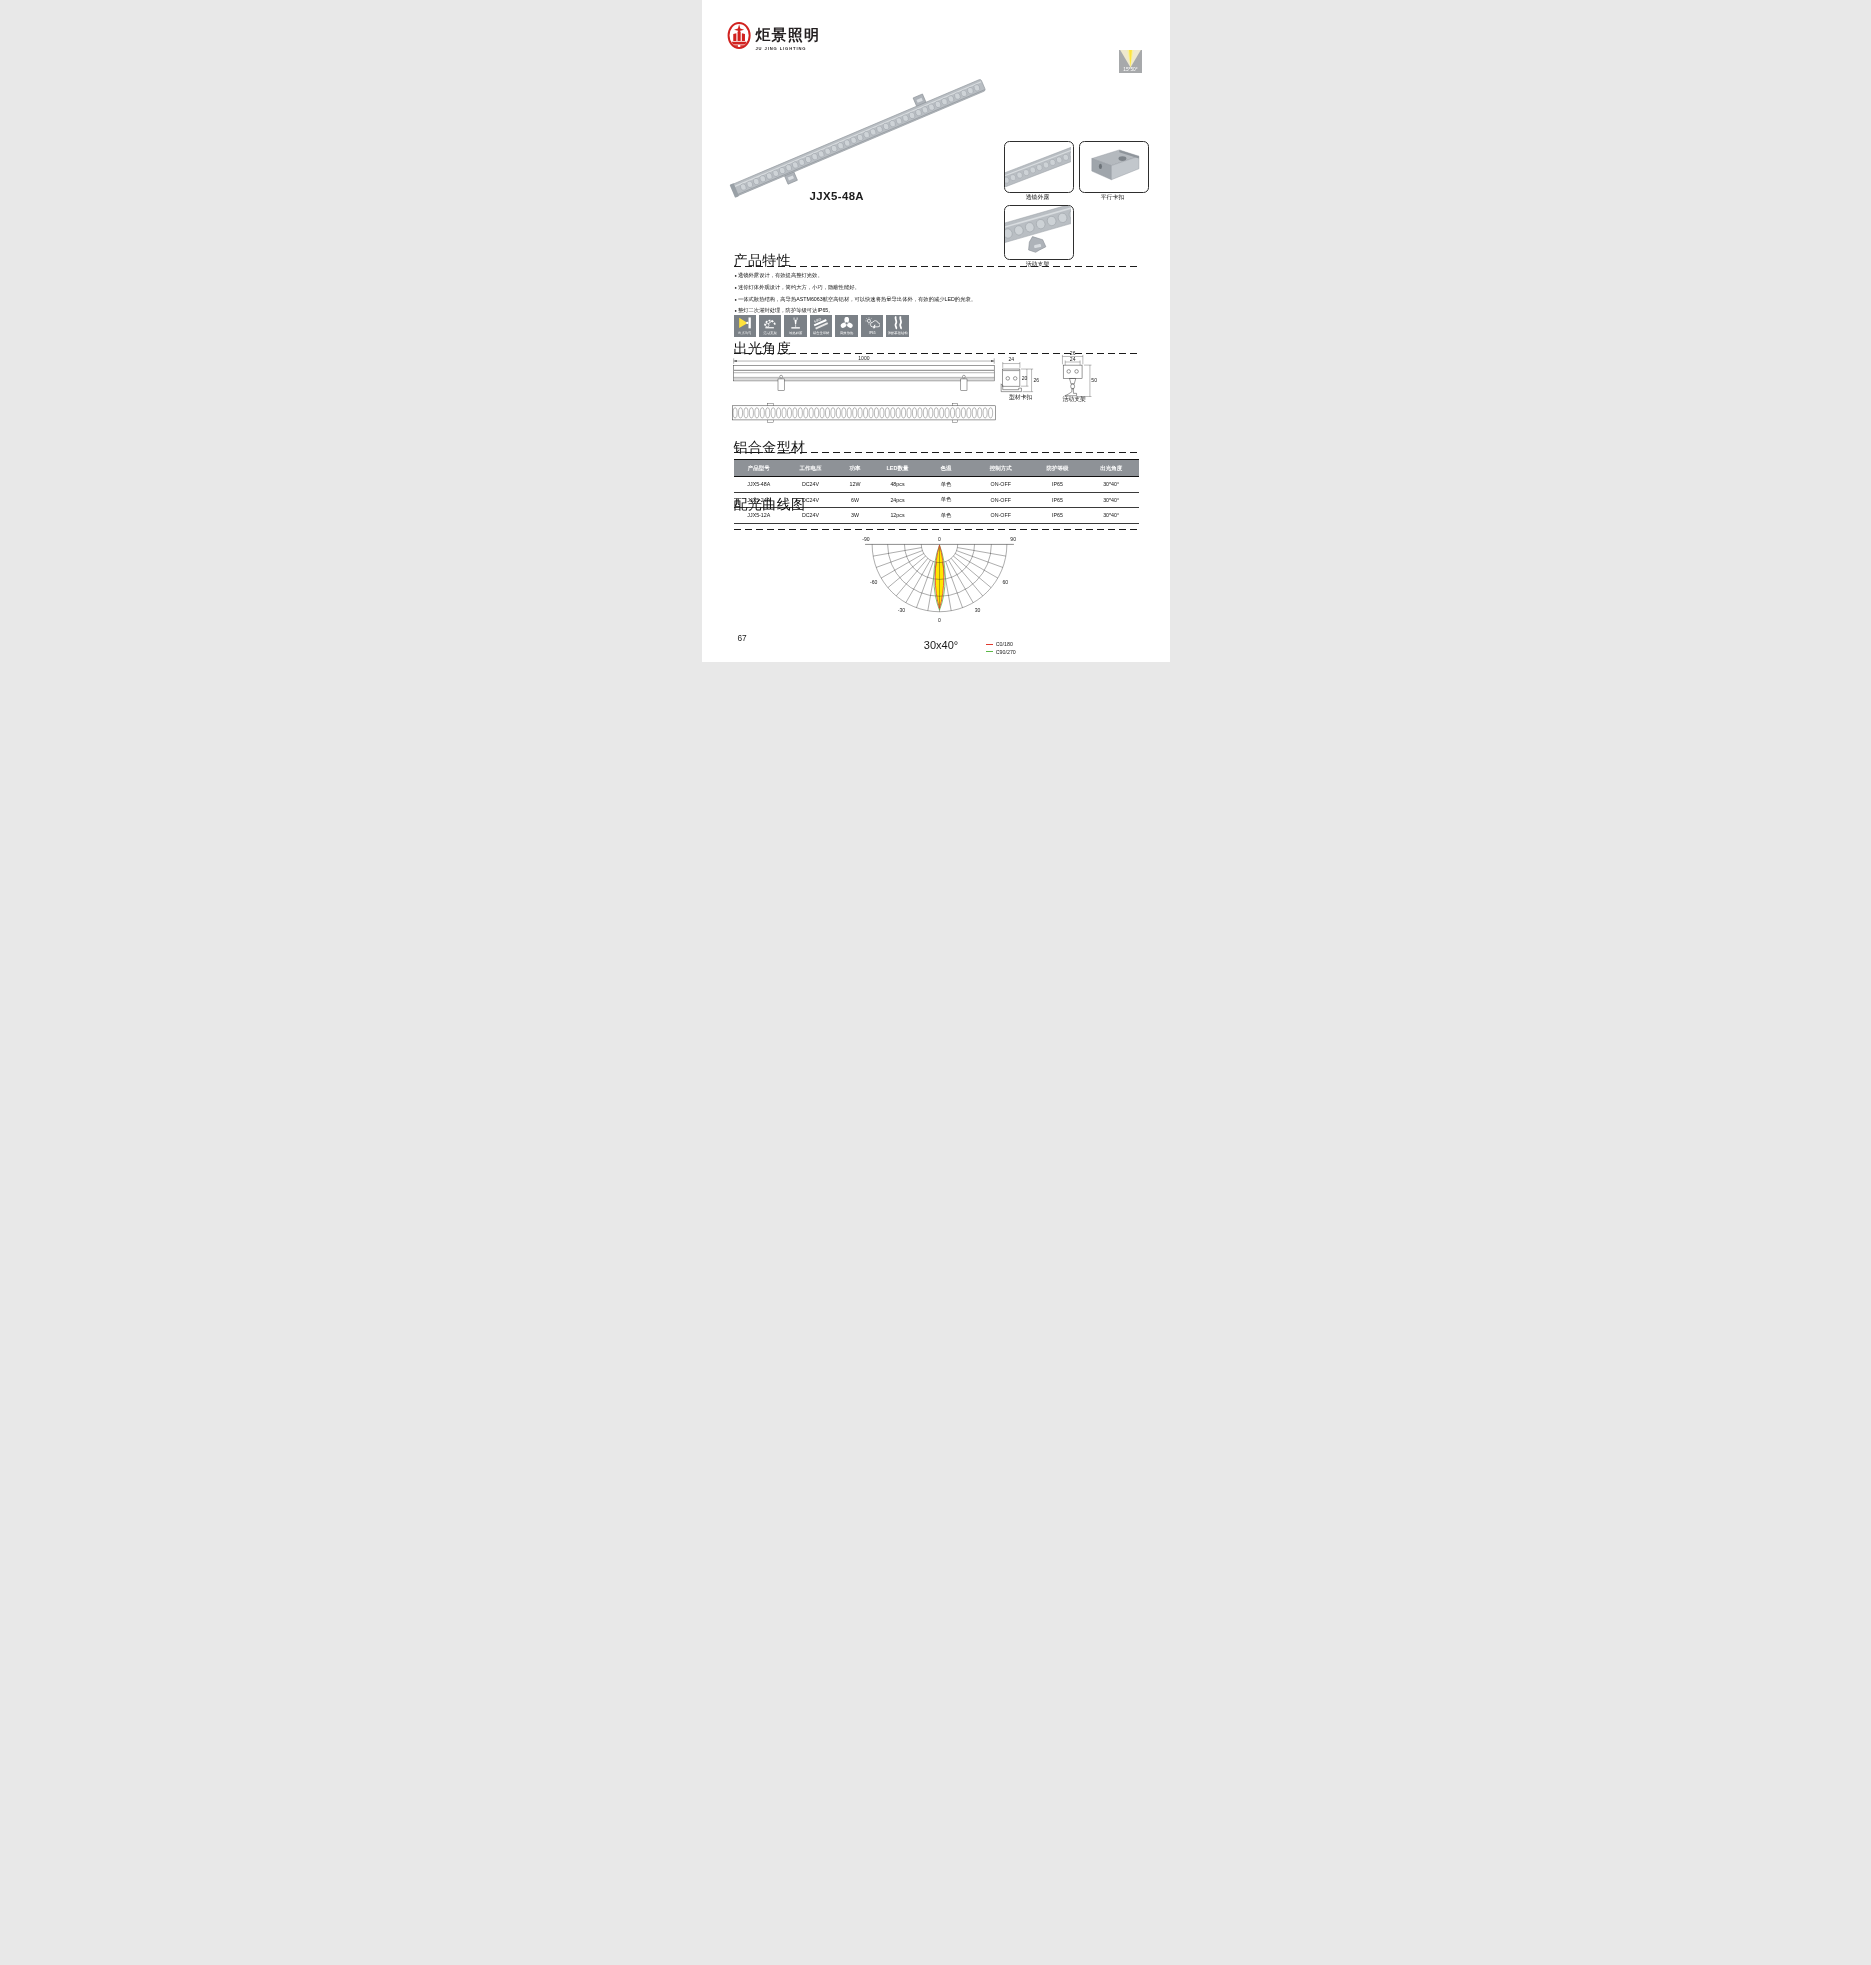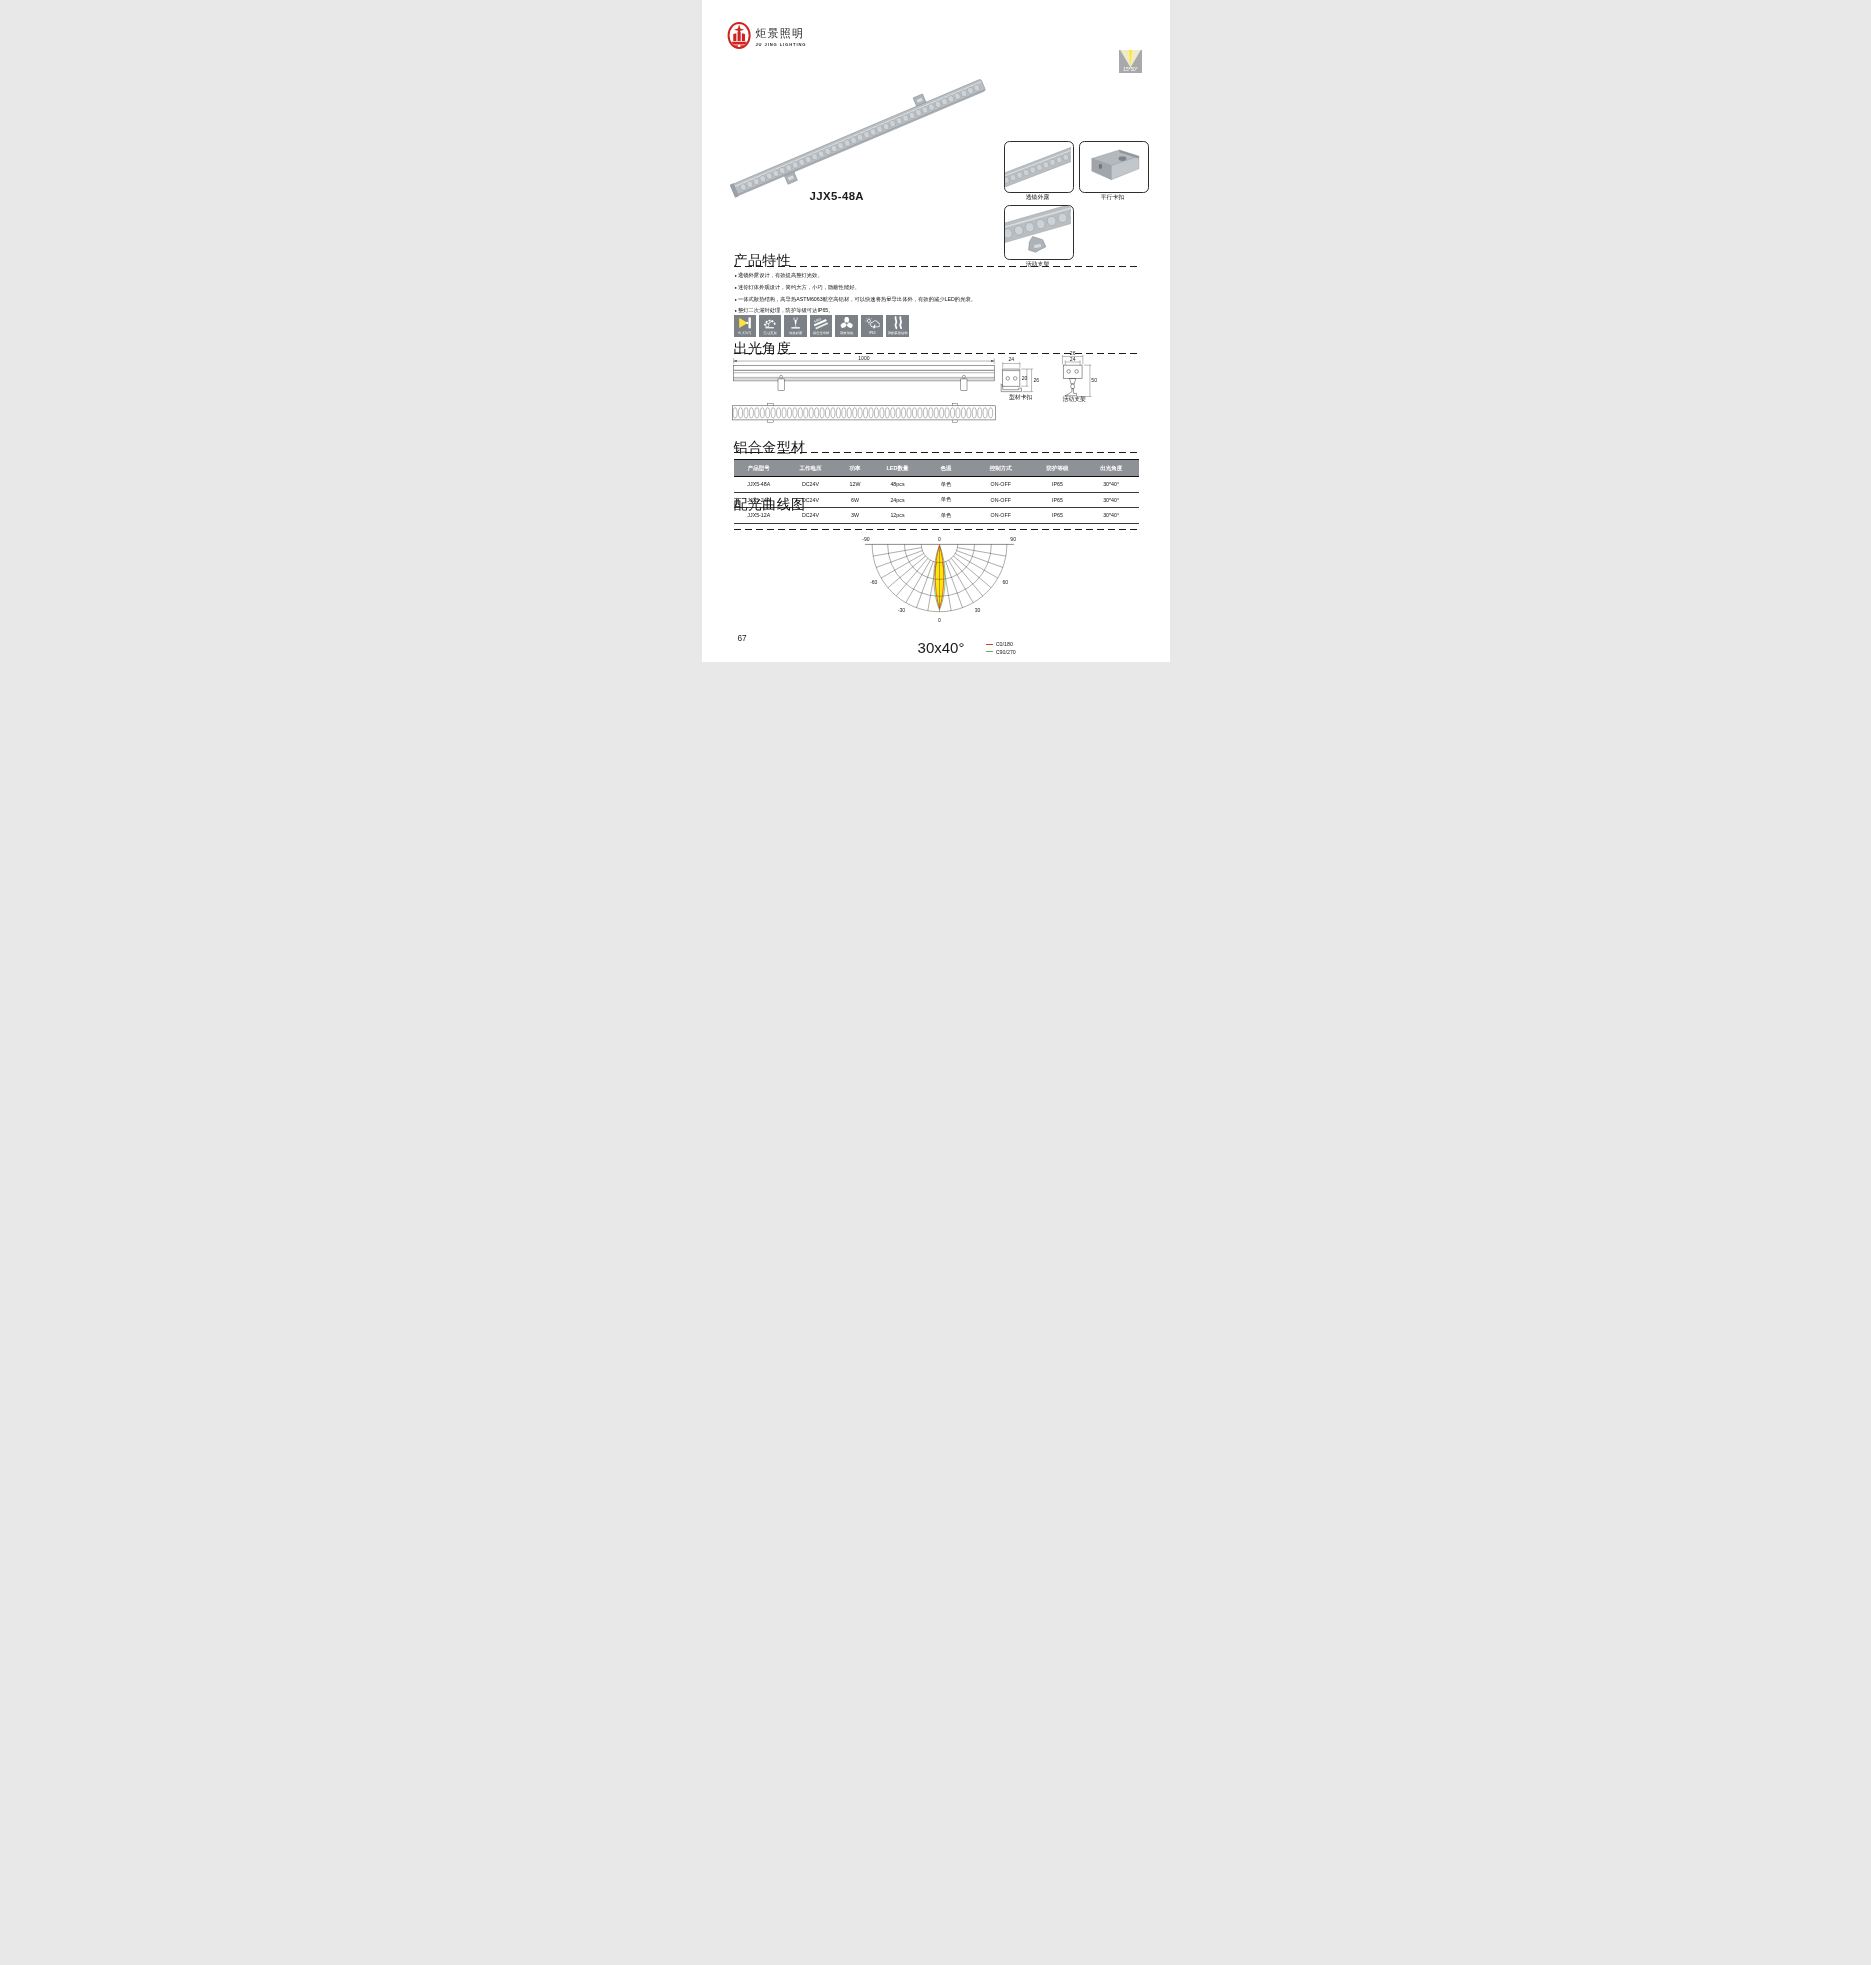--- a/index.html
+++ b/index.html
@@ -3,21 +3,21 @@
 <meta charset="utf-8">
 <style>
   html,body{margin:0;padding:0;background:#e8e8e8;}
   body{font-family:"Liberation Sans","DejaVu Sans",sans-serif;color:#1c1c1c;}
   .page{position:relative;width:468px;height:662px;margin:0 auto;background:#ffffff;overflow:hidden;}
   .abs{position:absolute;}
 
   
   .logo{left:25px;top:21px;display:flex;align-items:flex-start;}
   .logo-text{margin-left:3.9px;margin-top:4.7px;}
-  .logo-zh{font-size:11px;font-weight:normal;letter-spacing:1.2px;color:#231f20;}
+  .logo-zh{font-size:15px;font-weight:bold;letter-spacing:1.2px;color:#231f20;}
   .logo-en{font-size:4.1px;font-weight:bold;letter-spacing:0.9px;color:#231f20;margin-top:1.2px;}
 
   
   .beam-badge{left:417px;top:50px;width:23px;height:23px;}
 
   
   .hero{left:11px;top:68px;width:291px;height:141px;}
 
   .model-title{left:108px;top:190px;font-size:11.4px;font-weight:bold;letter-spacing:0.4px;}
 
@@ -60,21 +60,21 @@
 
   
   .spec-table{left:32px;top:459px;width:405px;border-collapse:collapse;table-layout:fixed;}
   .spec-table th{background:#8e9297;color:#fff;font-size:5.5px;font-weight:bold;height:14px;}
   .spec-table thead tr{border-top:1.2px solid #111;border-bottom:1.2px solid #111;}
   .spec-table td{font-size:5.3px;text-align:center;height:12.6px;color:#141414;}
   .spec-table tbody tr{border-bottom:0.8px solid #3a3a3a;}
 
   
   .polar-wrap{left:152px;top:535px;}
-  .chart-title{left:204px;top:639px;width:71px;text-align:center;font-size:15px;color:#1a1a1a;}
+  .chart-title{left:204px;top:639px;width:71px;text-align:center;font-size:11px;color:#1a1a1a;}
   .legend{left:284px;top:640px;}
   .legend-row{display:flex;align-items:center;height:7.9px;}
   .legend-swatch{width:7.9px;height:0.8px;margin-right:2.4px;}
   .legend-label{font-size:5.3px;color:#222;}
 
   .page-num{left:36px;top:621px;font-size:8.3px;color:#222;margin-top:12px;}
 </style>
 </head>
 <body>
 

